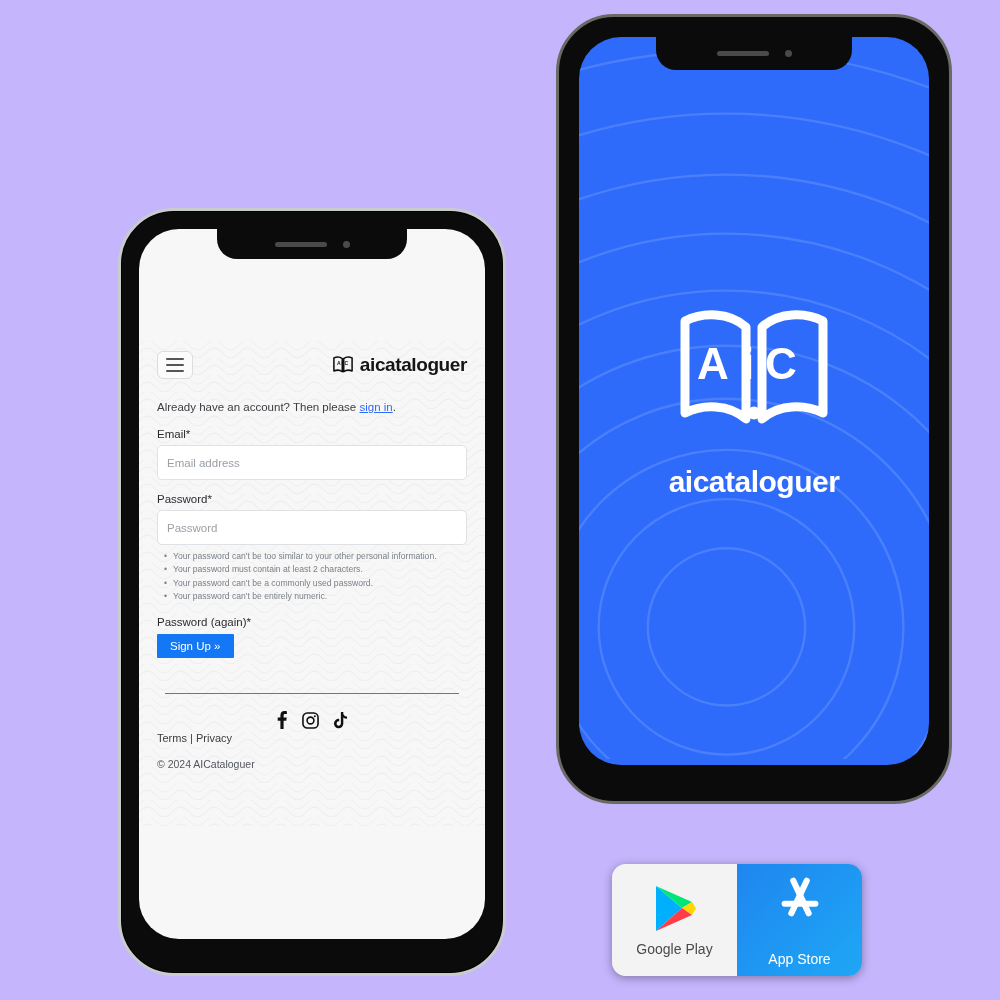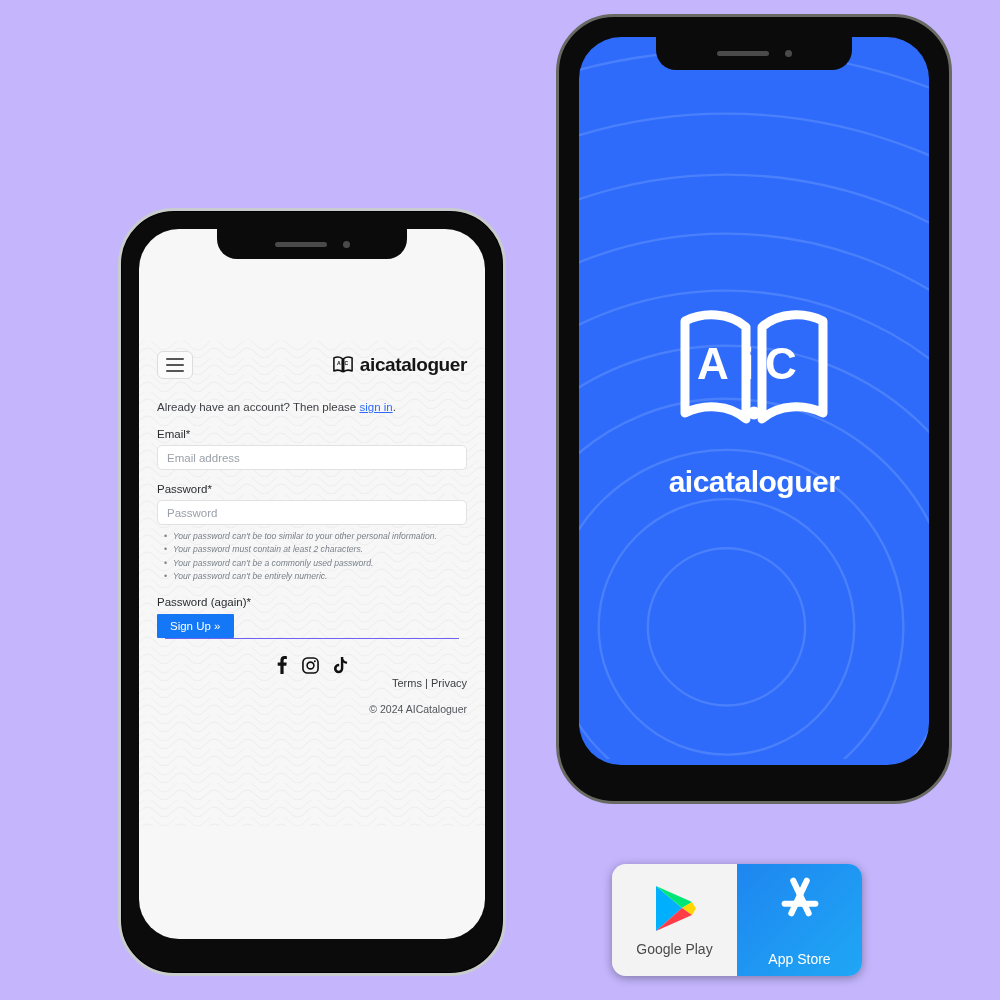--- a/index.html
+++ b/index.html
@@ -193,40 +193,39 @@
     color: #2a2c30;
     margin-bottom: 5px;
     display: block;
   }
 
   .text-input {
     position: relative;
     z-index: 2;
     display: block;
     width: 100%;
-    height: 25px;
+    height: 35px;
     border: 1px solid #dfe1e4;
     border-radius: 5px;
     background: #ffffff;
     font-family: "Liberation Sans", sans-serif;
     font-size: 11.5px;
     color: #2a2c30;
     padding: 0 9px;
     margin-bottom: 13px;
     outline: none;
   }
   .text-input::placeholder { color: #9aa0a8; }
 
   #password-help {
     position: relative;
     z-index: 2;
     list-style: none;
     margin: -8px 0 13px 0;
     padding: 0 0 0 16px;
-    font-style: italic;
   }
   #password-help li {
     position: relative;
     font-size: 8.6px;
     line-height: 12.4px;
     color: #7a8088;
     margin-bottom: 1px;
   }
   #password-help li::before {
     content: "\2022";
@@ -247,21 +246,22 @@
     font-family: "Liberation Sans", sans-serif;
     font-size: 11.5px;
     padding: 6px 13px;
     cursor: pointer;
     margin-top: 1px;
   }
 
   #footer {
     position: relative;
     z-index: 2;
-    text-align: right;
+    margin-top: 35px;
+    text-align: left;
   }
   #footer-divider {
     height: 1.5px;
     background: #6c63f0;
     margin: 0 8px 17px 8px;
   }
   #social-row {
     display: flex;
     justify-content: center;
     align-items: center;

